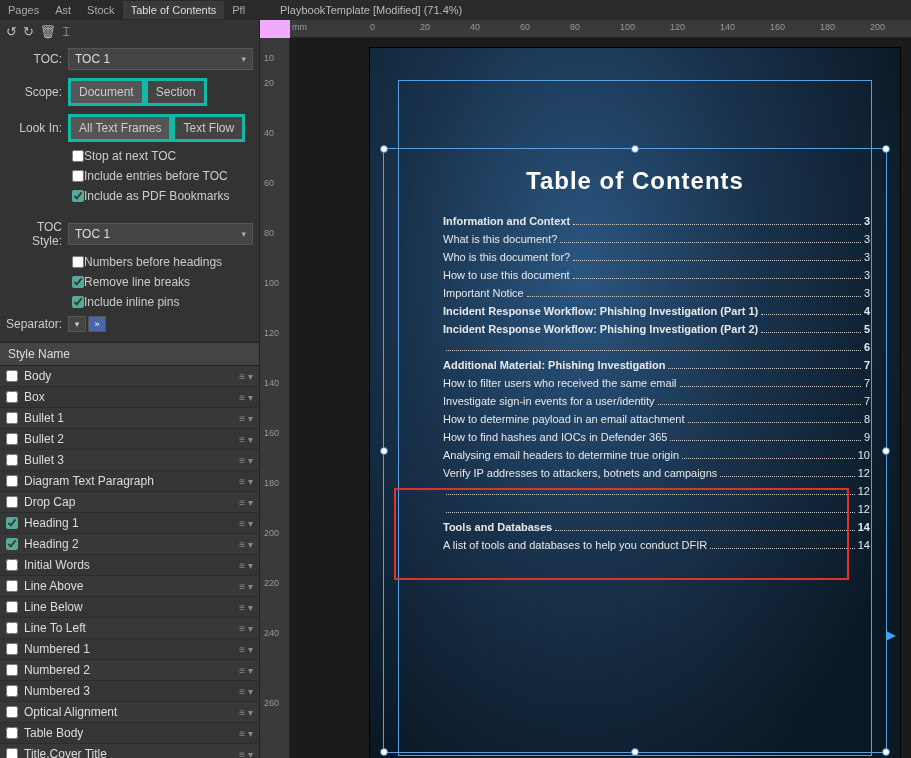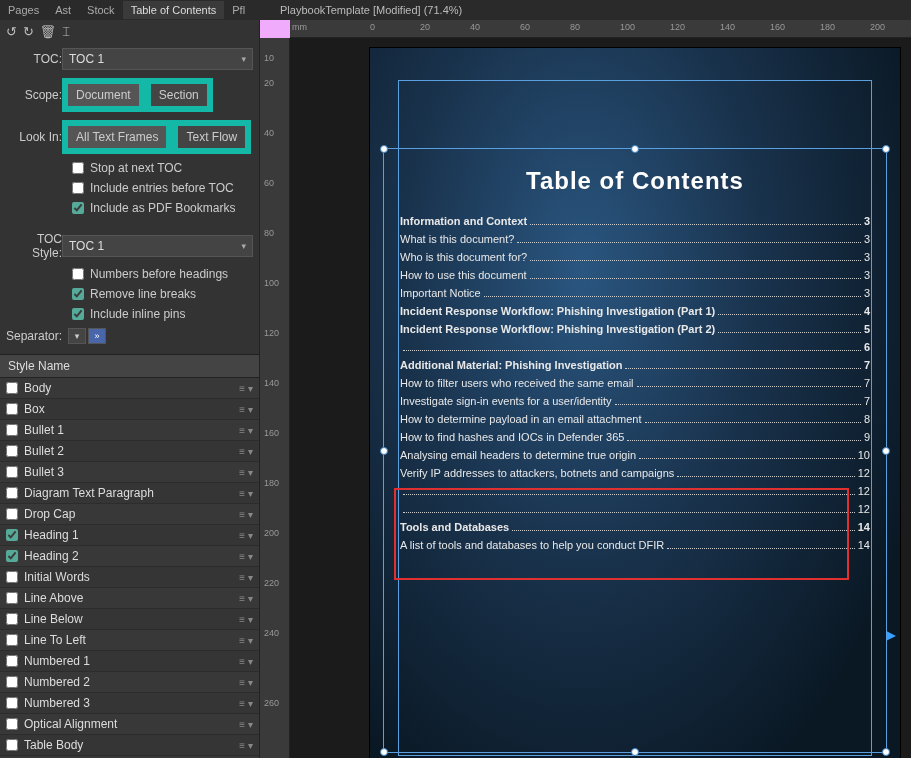--- a/index.html
+++ b/index.html
@@ -3,28 +3,28 @@
 <meta charset="utf-8">
 <style>
   * { margin:0; padding:0; box-sizing:border-box; font-family:"Segoe UI",Arial,sans-serif; }
   body { background:#2a2a2a; color:#ccc; width:911px; height:758px; overflow:hidden; font-size:12px; position:relative; }
   .top-tabs { height:20px; background:#2a2a2a; display:flex; align-items:center; font-size:11px; color:#aaa; }
   .top-tabs .tab { padding:3px 8px; cursor:pointer; }
   .top-tabs .tab.active { background:#3a3a3a; color:#ddd; }
   .left-panel { position:absolute; left:0; top:20px; width:260px; height:738px; background:#333; border-right:1px solid #222; }
   .tool-row { display:flex; gap:6px; padding:4px 6px; color:#bbb; font-size:13px; }
   .tool-row span { cursor:pointer; }
-  .field-row { display:flex; align-items:center; padding:4px 6px; gap:0; font-size:12px; }
+  .field-row { display:flex; align-items:center; padding:4px 6px; gap:6px; font-size:12px; }
   .field-row .lbl { width:56px; text-align:right; color:#ccc; }
   .dropdown { flex:1; background:#444; border:1px solid #555; color:#ddd; padding:3px 6px; position:relative; height:22px; display:flex; align-items:center; justify-content:space-between; }
   .dropdown::after { content:"▾"; font-size:9px; color:#aaa; }
   .seg-group { display:flex; }
-  .seg-btn { background:#444; border:6px solid #14b8a6; color:#ccc; padding:4px 8px; font-size:12px; cursor:pointer; }
+  .seg-btn { background:#444; border:3px solid #14b8a6; color:#ccc; padding:4px 8px; font-size:12px; cursor:pointer; }
   .seg-btn.active { background:#555; }
-  .check-row { display:flex; align-items:center; gap:6px; padding:3px 6px 3px 72px; font-size:12px; color:#ccc; }
+  .check-row { display:flex; align-items:center; gap:0; padding:3px 6px 3px 72px; font-size:12px; color:#ccc; }
   .check-row input { width:12px; height:12px; accent-color:#5a9; }
   .sep-row { display:flex; align-items:center; gap:6px; padding:4px 6px; }
   .sep-row .lbl { width:56px; text-align:right; }
   .sep-btns { display:flex; gap:2px; }
   .sep-btn { width:18px; height:16px; background:#444; border:1px solid #555; display:flex; align-items:center; justify-content:center; font-size:9px; }
   .sep-btn.active { background:#4a66aa; color:#fff; }
   .style-header { background:#444; padding:4px 8px; font-size:12px; color:#ddd; border-top:1px solid #222; border-bottom:1px solid #222; margin-top:6px;}
   .style-list { overflow-y:auto; max-height:400px; }
   .style-item { display:flex; align-items:center; padding:3px 6px; font-size:12px; color:#ddd; border-bottom:1px solid #2c2c2c; background:#383838; }
   .style-item:nth-child(even){ background:#353535; }
@@ -37,21 +37,21 @@
   .ruler-h .tick { position:absolute; top:2px; font-size:9px; color:#999; }
   .ruler-v { position:absolute; left:0; top:38px; width:30px; bottom:0; background:#3a3a3a; border-right:1px solid #222; }
   .ruler-v .tick { position:absolute; left:4px; font-size:9px; color:#999; }
   .canvas { position:absolute; left:30px; top:38px; right:0; bottom:0; background:#1b1b1b; overflow:hidden; }
   .page { position:absolute; left:80px; top:10px; width:530px; height:740px; background:radial-gradient(ellipse at 40% 30%, #2a5680 0%, #19324c 40%, #0a1824 80%); box-shadow:0 0 0 1px #000; }
   .page-frame { position:absolute; left:28px; top:32px; right:28px; bottom:32px; border:1px solid #5aa0e0; }
   .textframe { position:absolute; left:13px; top:100px; right:13px; height:605px; border:1px solid #5aa0e0; }
   .handle { position:absolute; width:8px; height:8px; background:#fff; border:1px solid #3a80c0; border-radius:50%; }
   .toc-title { text-align:center; color:#fff; font-size:24px; font-weight:600; padding-top:18px; letter-spacing:1px; font-family:Arial,sans-serif; }
   .toc-body { padding:20px 16px 0 16px; color:#e8e8e8; font-size:11px; }
-  .toc-line { display:flex; align-items:baseline; margin-bottom:6px; white-space:nowrap; }
+  .toc-line { display:flex; align-items:baseline; margin-bottom:6px; white-space:nowrap;padding-left:43px; }
   .toc-line .txt { flex:0 0 auto; }
   .toc-line .dots { flex:1; border-bottom:1.2px dotted #ccc; margin:0 3px 2px 3px; min-width:6px; }
   .toc-line .pg { flex:0 0 auto; }
   .toc-line.h1 .txt, .toc-line.h1 .pg { font-weight:bold; }
   .toc-line.h2 { }
   .red-box { position:absolute; border:2px solid #e03030; }
   .overflow-mark { position:absolute; right:-10px; bottom:110px; color:#3aa0ff; font-size:12px; }
 </style>
 </head>
 <body>

